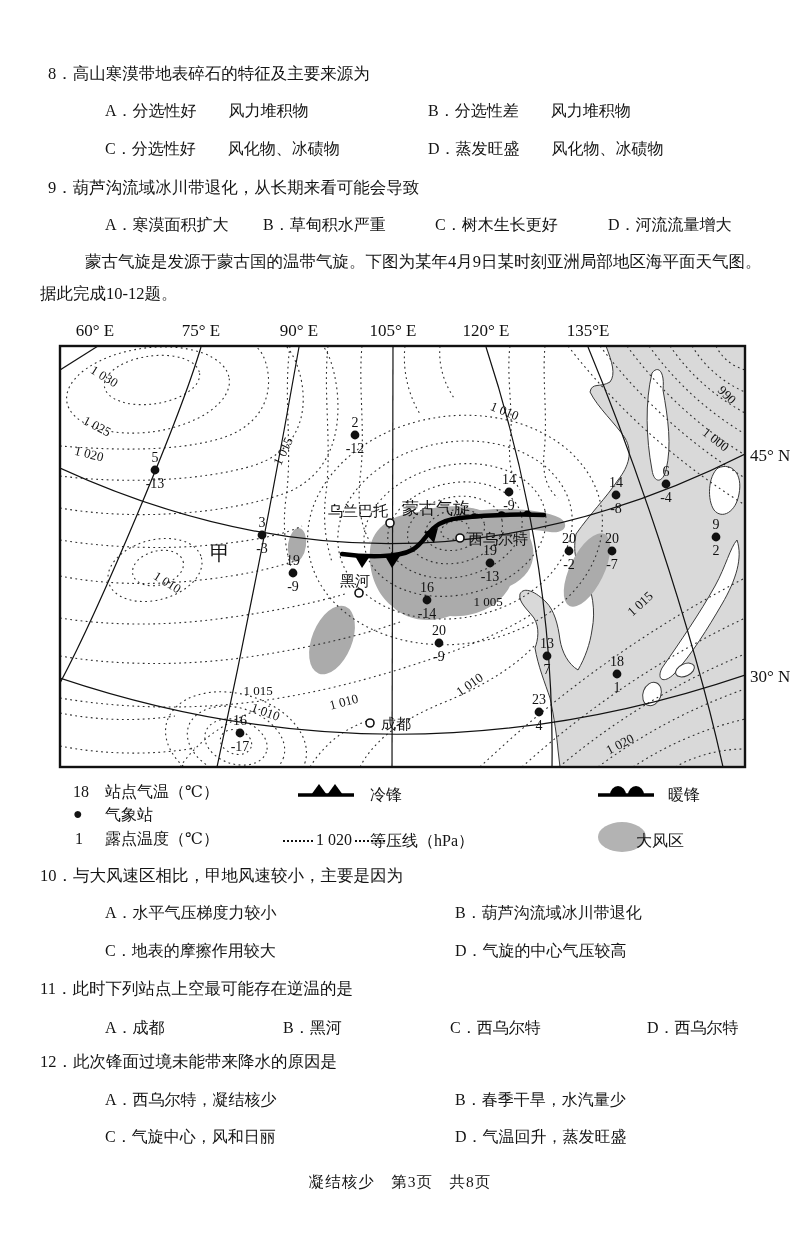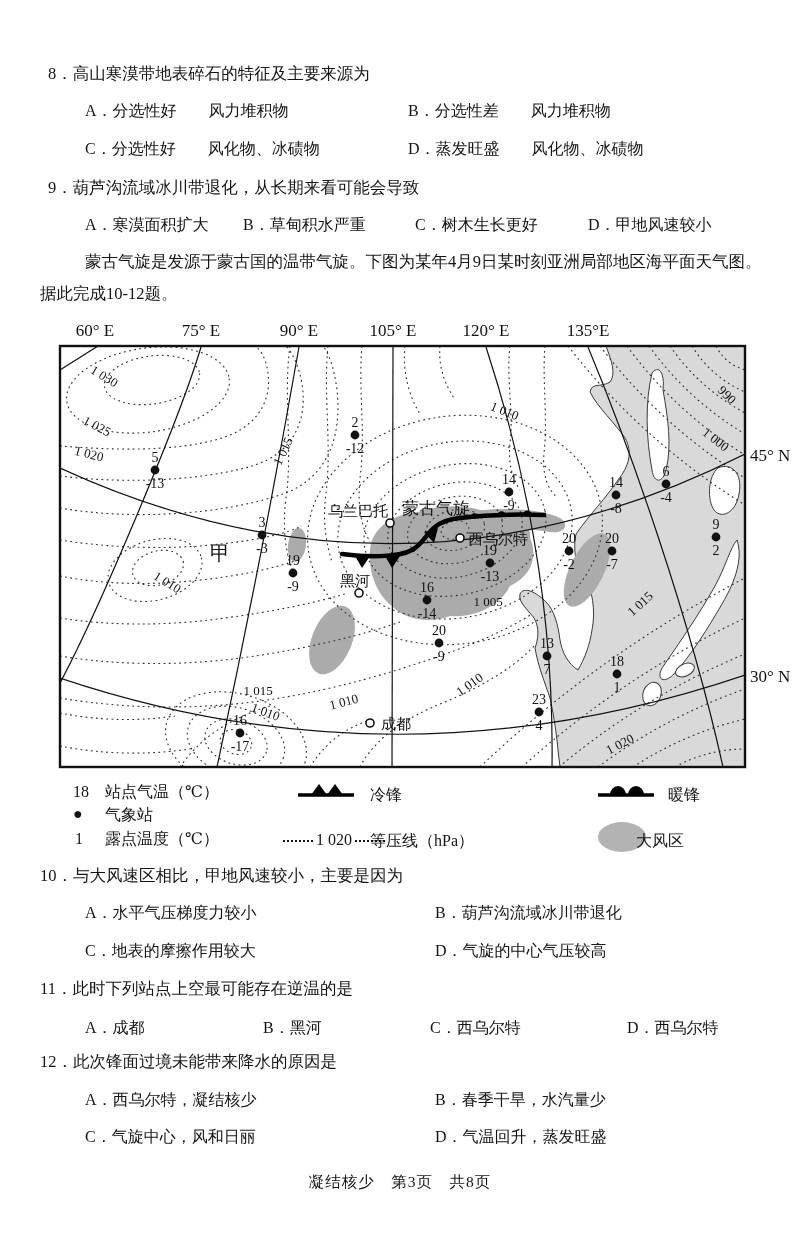--- a/index.html
+++ b/index.html
@@ -1,19 +1,19 @@
 <!DOCTYPE html>
 <html><head>
 <meta charset="utf-8">
 <style>
   html,body{margin:0;padding:0;}
   body{width:800px;height:1233px;position:relative;background:#ffffff;
        font-family:"Liberation Serif","DejaVu Serif",serif;color:#141414;overflow:hidden;}
   .abs{position:absolute;white-space:nowrap;font-size:16.5px;line-height:1.2;text-align:center;}
-  .opt{font-size:16px;}
+  .opt{font-size:16px;margin-left:20px;}
   .map-wrap{position:absolute;left:40px;top:318px;width:760px;height:460px;}
   svg text{font-family:"Liberation Serif","DejaVu Serif",serif;fill:#111;}
   .iso{fill:none;stroke:#2e2e2e;stroke-width:1.1;stroke-dasharray:1.8 3.4;}
   .grid{fill:none;stroke:#111;stroke-width:1.2;}
   .coast{stroke:#3a3a3a;stroke-width:1;}
   .legend{position:absolute;left:40px;top:778px;width:740px;height:82px;font-size:16px;}
   .legend .abs{font-size:16px;}
   .dotline{display:inline-block;width:30px;border-top:2px dotted #111;vertical-align:middle;}
   .gale-ellipse{display:inline-block;width:48px;height:30px;background:#b3b3b3;border-radius:50%;}
   .footer{position:absolute;left:0;top:1172px;width:800px;text-align:center;font-size:15.5px;letter-spacing:1px;}
@@ -24,21 +24,21 @@
 <div class="abs" style="left:48px;top:64px">8．高山寒漠带地表碎石的特征及主要来源为</div>
 <div class="abs opt" style="left:85px;top:101px">A．分选性好　　风力堆积物</div>
 <div class="abs opt" style="left:408px;top:101px">B．分选性差　　风力堆积物</div>
 <div class="abs opt" style="left:85px;top:139px">C．分选性好　　风化物、冰碛物</div>
 <div class="abs opt" style="left:408px;top:139px">D．蒸发旺盛　　风化物、冰碛物</div>
 
 <div class="abs" style="left:48px;top:178px">9．葫芦沟流域冰川带退化，从长期来看可能会导致</div>
 <div class="abs opt" style="left:85px;top:215px">A．寒漠面积扩大</div>
 <div class="abs opt" style="left:243px;top:215px">B．草甸积水严重</div>
 <div class="abs opt" style="left:415px;top:215px">C．树木生长更好</div>
-<div class="abs opt" style="left:588px;top:215px">D．甲地风速较小</div>
+<div class="abs opt" style="left:588px;top:215px">D．河流流量增大</div>
 
 <div class="abs" style="left:85px;top:252px">蒙古气旋是发源于蒙古国的温带气旋。下图为某年4月9日某时刻亚洲局部地区海平面天气图。</div>
 <div class="abs" style="left:40px;top:284px">据此完成10-12题。</div>
 
 <div class="map-wrap">
 <svg id="wmap" width="760" height="460" viewBox="0 0 760 460">
   <defs>
     <clipPath id="frameclip">
           <rect x="20" y="28" width="685" height="421"></rect>
         </clipPath>

